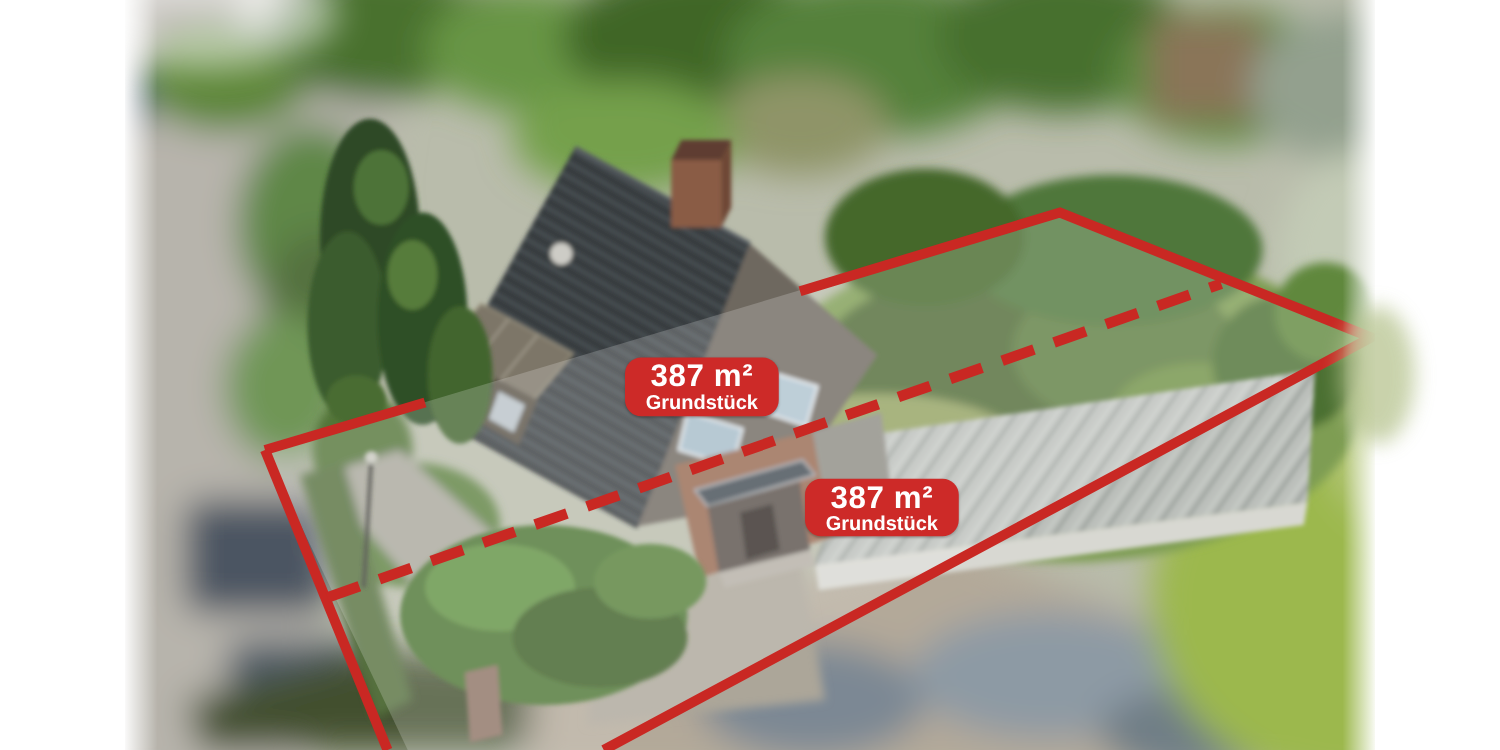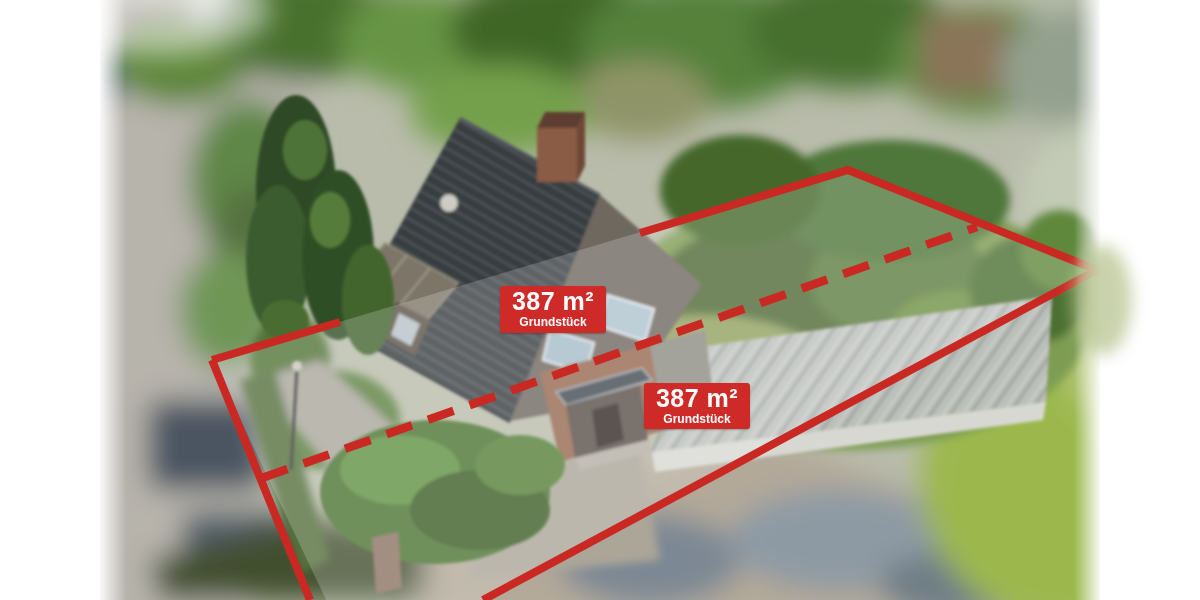--- a/index.html
+++ b/index.html
@@ -1,25 +1,25 @@
 <!DOCTYPE html>
 <html><head>
 <meta charset="utf-8">
 <style>
   html,body{margin:0;padding:0;background:#ffffff;}
   #stage{position:relative;width:1200px;height:600px;overflow:hidden;background:#ffffff;
          font-family:"Liberation Sans",sans-serif;}
   #scene{position:absolute;left:0;top:0;}
-  .plot-label{position:absolute;width:106px;border-radius:3px;background:#cd2a28;color:#ffffff;
+  .plot-label{position:absolute;width:123px;border-radius:13px;background:#cd2a28;color:#ffffff;
       display:flex;flex-direction:column;align-items:center;justify-content:center;
       font-weight:bold;text-align:center;box-shadow:0 1px 2px rgba(0,0,0,.25);}
   #plot-label-1{left:500px;top:286px;height:47px;}
   #plot-label-2{left:644px;top:383px;height:46px;}
   .plot-label .area{font-size:25px;line-height:26px;letter-spacing:.5px;white-space:nowrap;}
-  .plot-label .caption{font-size:12px;line-height:17px;white-space:nowrap;}
+  .plot-label .caption{font-size:16px;line-height:17px;white-space:nowrap;}
 </style>
 </head>
 <body>
 
 <div id="stage">
 
 <svg id="scene" width="1200" height="600" viewBox="0 0 1200 600">
   <defs>
     <filter id="f2" x="-30%" y="-30%" width="160%" height="160%">
           <feGaussianBlur stdDeviation="1.5"></feGaussianBlur>

